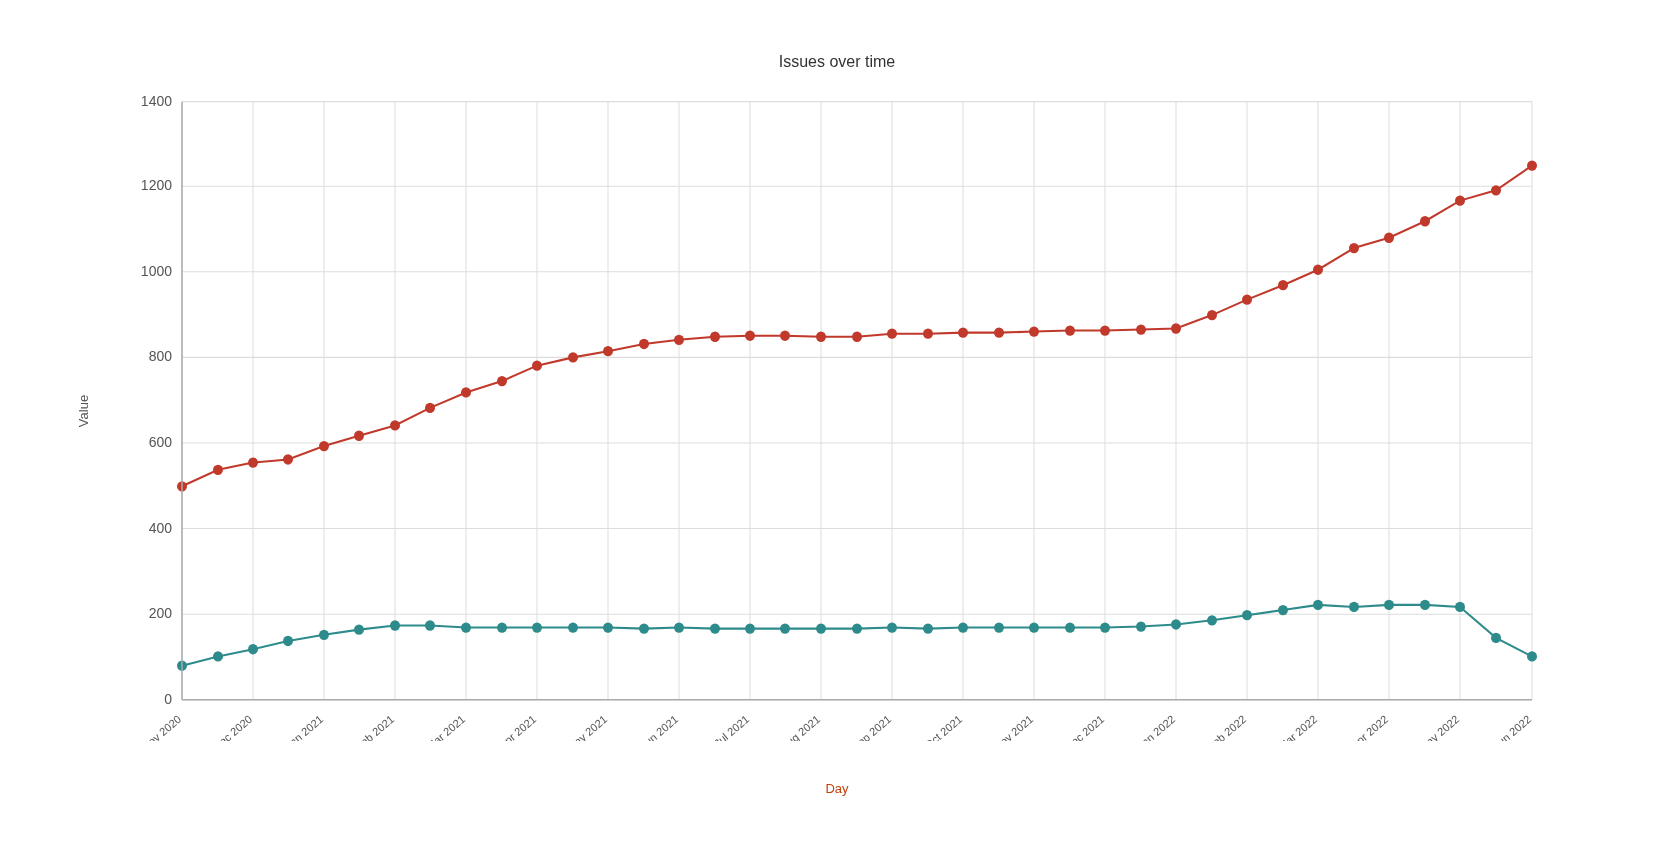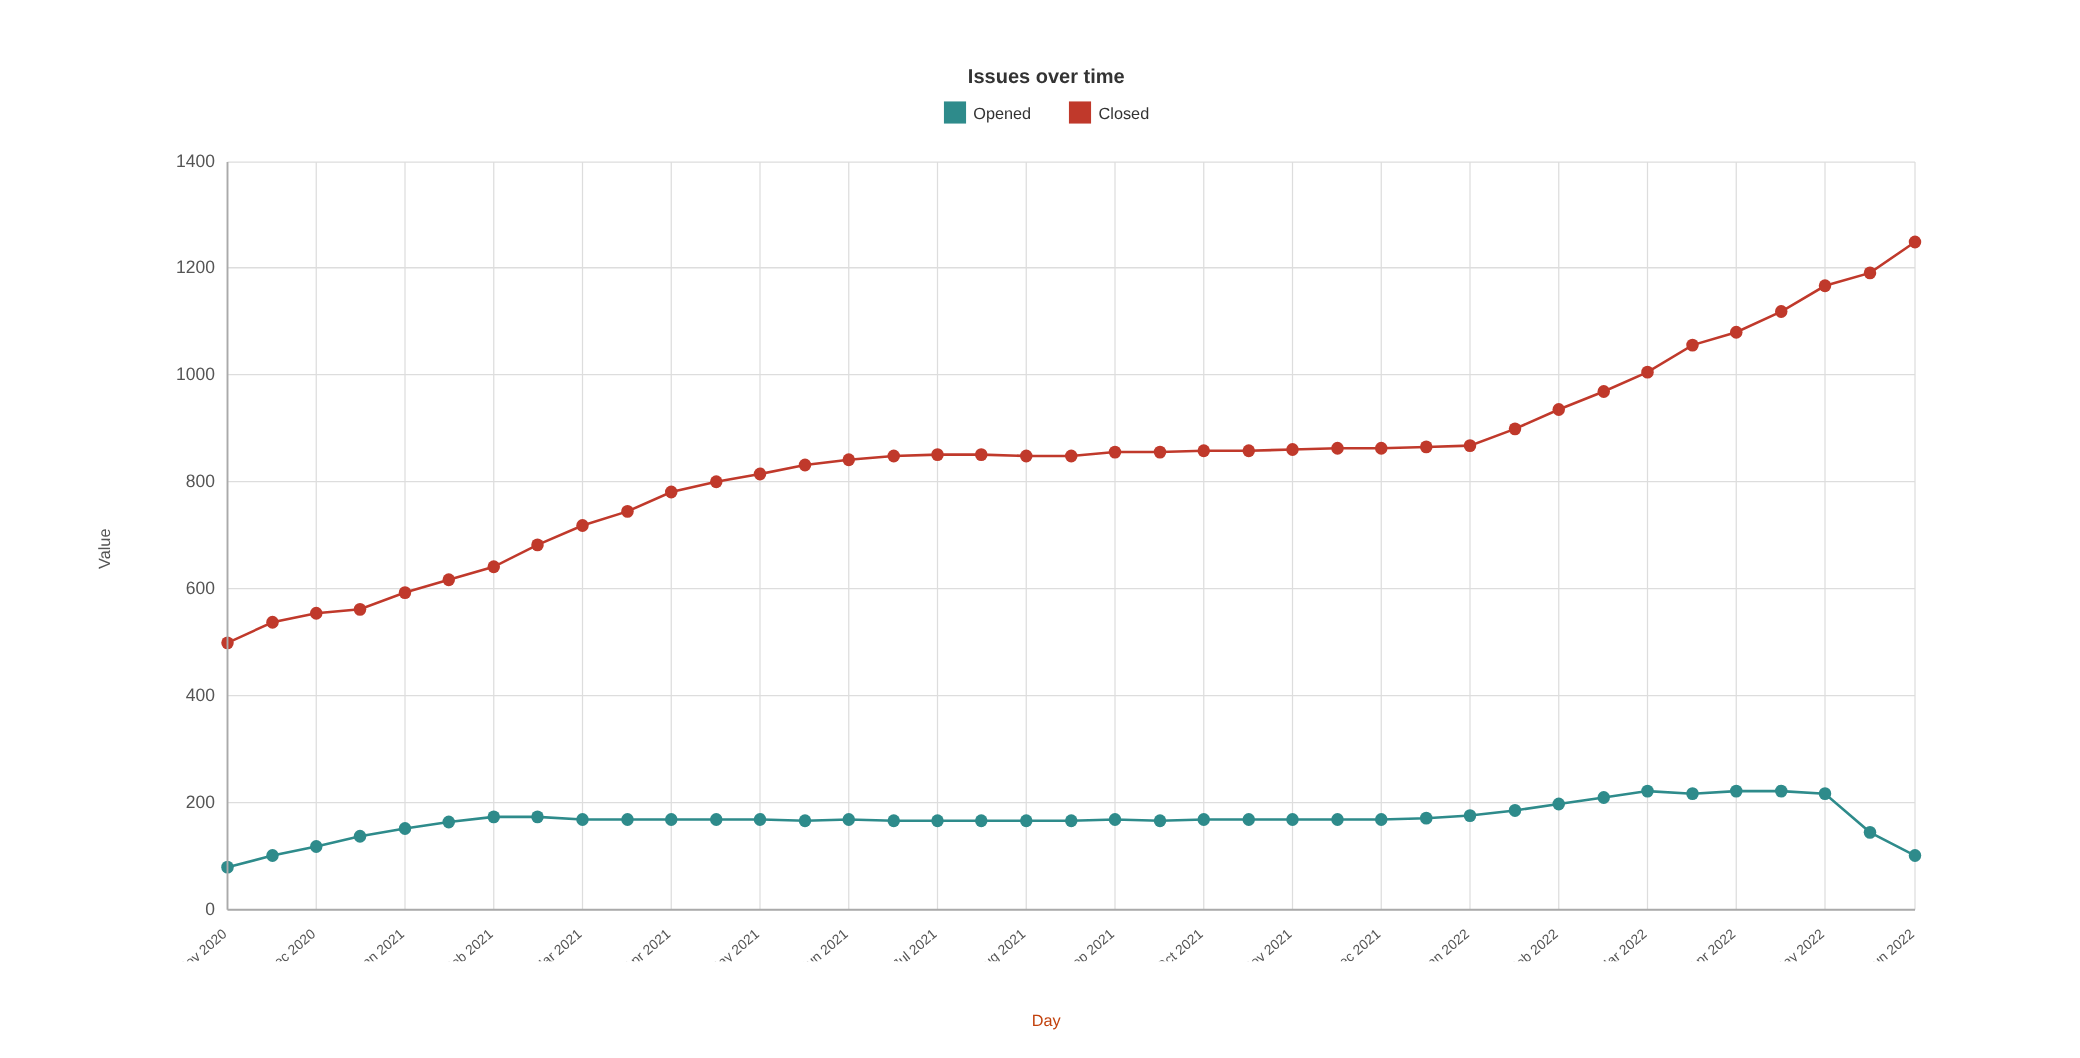--- a/index.html
+++ b/index.html
@@ -14,21 +14,21 @@
     }
     .chart-container {
       width: 1560px;
       height: 780px;
       position: relative;
       padding: 20px 60px 80px 70px;
     }
     .chart-title {
       text-align: center;
       font-size: 16px;
-      font-weight: bold;
+      font-weight: normal;
       color: #333;
       margin-bottom: 10px;
     }
     .legend {
       display: flex;
       justify-content: center;
       gap: 30px;
       margin-bottom: 10px;
       font-size: 13px;
       color: #333;
@@ -69,34 +69,20 @@
       width: 100%;
       height: 100%;
     }
   </style>
 </head>
 <body>
 
 <div class="chart-container">
   <div class="chart-title">Issues over time</div>
 
-  <div class="legend">
-    <div class="legend-item">
-      <svg class="legend-color" viewBox="0 0 18 18">
-        <rect width="18" height="18" fill="#2e8b8b"></rect>
-      </svg>
-      <span>Opened</span>
-    </div>
-    <div class="legend-item">
-      <svg class="legend-color" viewBox="0 0 18 18">
-        <rect width="18" height="18" fill="#c0392b"></rect>
-      </svg>
-      <span>Closed</span>
-    </div>
-  </div>
 
   <div class="chart-wrapper">
     <div class="y-label">Value</div>
     <div class="x-label">Day</div>
 
     <svg class="main-chart" viewBox="0 0 1430 640" preserveAspectRatio="none">
 
       <defs>
         <style>
           .grid-line { stroke: #ddd; stroke-width: 1; }

